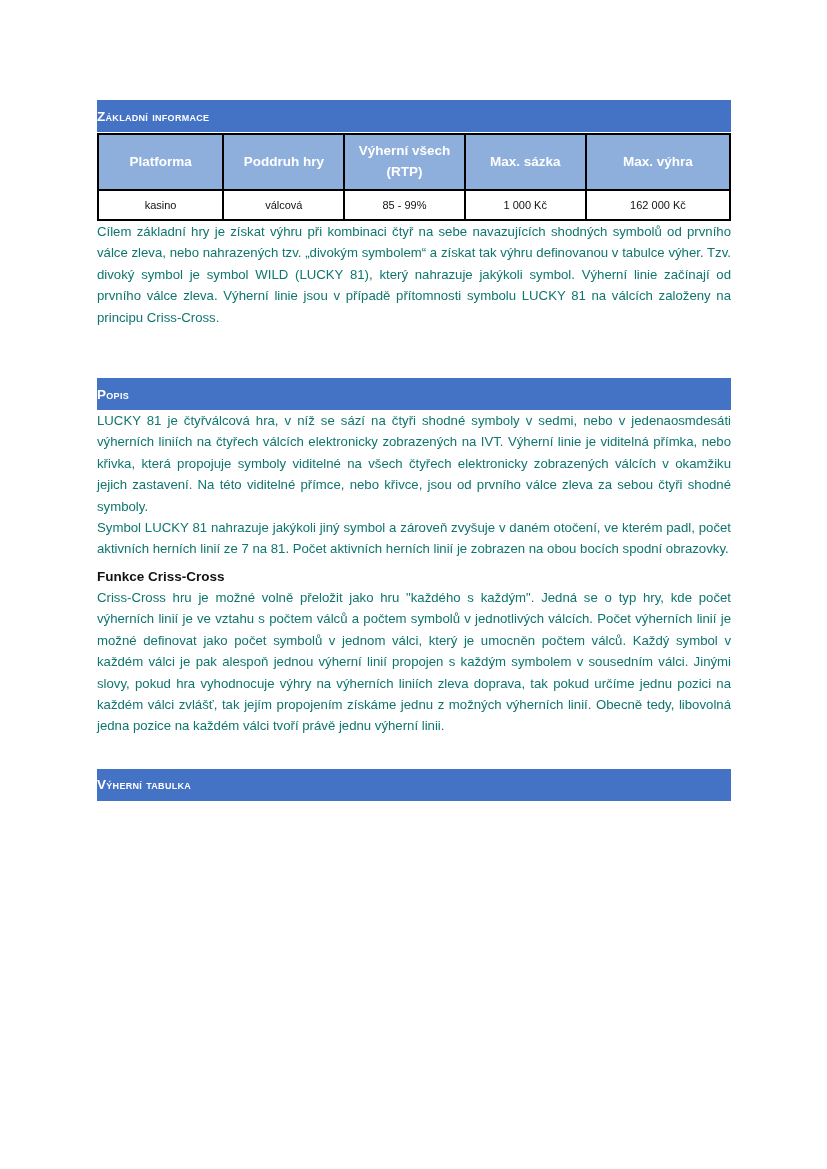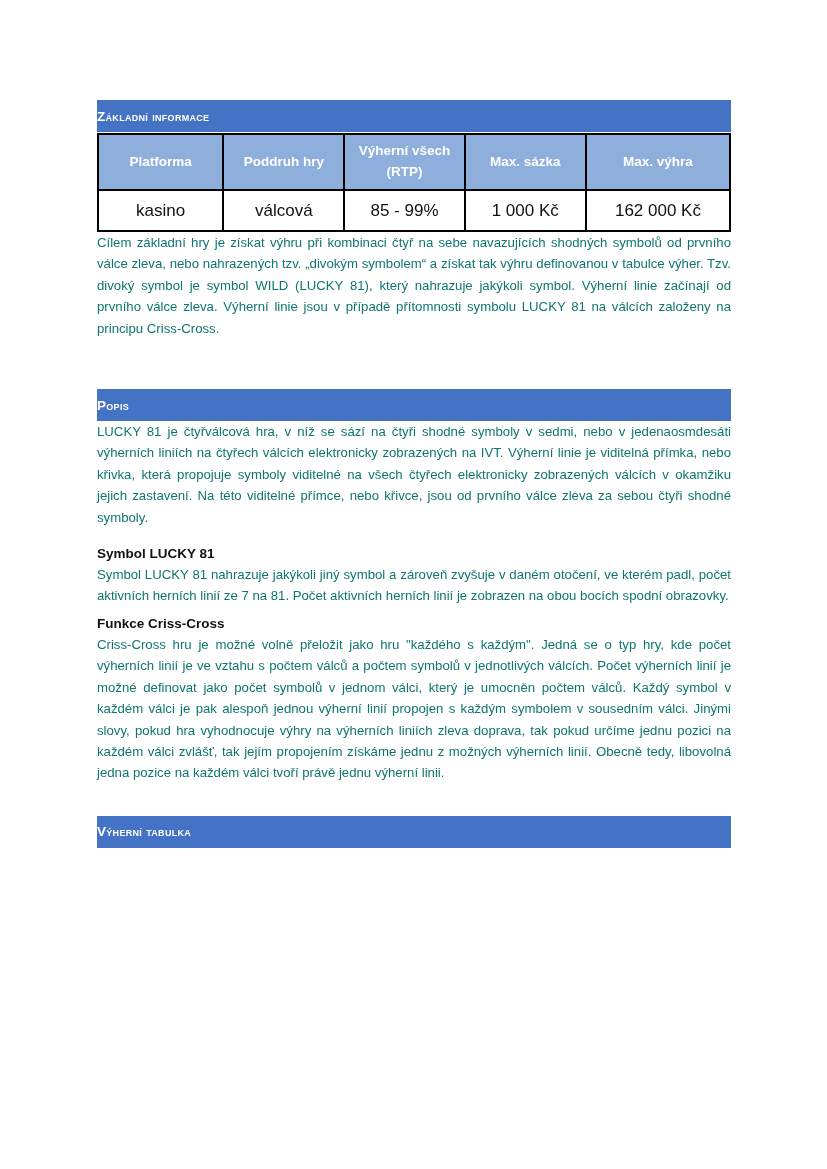--- a/index.html
+++ b/index.html
@@ -61,22 +61,22 @@
     background: #8EAEDC;
     color: #ffffff;
     font-weight: bold;
     font-size: 13.5px;
     height: 56px;
     line-height: 1.55;
   }
   .info-table td {
     background: #ffffff;
     color: #111111;
-    font-size: 17px;
-    height: 41px;
+    font-size: 11px;
+    height: 30px;
     font-weight: normal;
   }
   .col-1 { width: 19.8%; }
   .col-2 { width: 19.2%; }
   .col-3 { width: 19.0%; }
   .col-4 { width: 19.2%; }
   .col-5 { width: 22.8%; }
 
   p.body-text {
     margin: 0;
@@ -139,21 +139,20 @@
     </table>
 
     <p class="body-text p-goal">Cílem základní hry je získat výhru při kombinaci čtyř na sebe navazujících shodných symbolů od prvního válce zleva, nebo nahrazených tzv. „divokým symbolem“ a získat tak výhru definovanou v tabulce výher. Tzv. divoký symbol je symbol WILD (LUCKY 81), který nahrazuje jakýkoli symbol. Výherní linie začínají od prvního válce zleva. Výherní linie jsou v případě přítomnosti symbolu LUCKY 81 na válcích založeny na principu Criss-Cross.</p>
 
     <div class="section-bar bar-3">
       <span class="bar-label">Popis</span>
     </div>
     <p class="body-text p-desc">LUCKY 81 je čtyřválcová hra, v níž se sází na čtyři shodné symboly v sedmi, nebo v jedenaosmdesáti výherních liniích na čtyřech válcích elektronicky zobrazených na IVT. Výherní linie je viditelná přímka, nebo křivka, která propojuje symboly viditelné na všech čtyřech elektronicky zobrazených válcích v okamžiku jejich zastavení. Na této viditelné přímce, nebo křivce, jsou od prvního válce zleva za sebou čtyři shodné symboly.</p>
 
 
-    <h3 class="sub-heading h-symbol">Symbol LUCKY 81</h3>
     <p class="body-text p-symbol">Symbol LUCKY 81 nahrazuje jakýkoli jiný symbol a zároveň zvyšuje v daném otočení, ve kterém padl, počet aktivních herních linií ze 7 na 81. Počet aktivních herních linií je zobrazen na obou bocích spodní obrazovky.</p>
 
     <h3 class="sub-heading h-criss">Funkce Criss-Cross</h3>
     <p class="body-text p-criss">Criss-Cross hru je možné volně přeložit jako hru "každého s každým". Jedná se o typ hry, kde počet výherních linií je ve vztahu s počtem válců a počtem symbolů v jednotlivých válcích. Počet výherních linií je možné definovat jako počet symbolů v jednom válci, který je umocněn počtem válců. Každý symbol v každém válci je pak alespoň jednou výherní linií propojen s každým symbolem v sousedním válci. Jinými slovy, pokud hra vyhodnocuje výhry na výherních liniích zleva doprava, tak pokud určíme jednu pozici na každém válci zvlášť, tak jejím propojením získáme jednu z možných výherních linií. Obecně tedy, libovolná jedna pozice na každém válci tvoří právě jednu výherní linii.</p>
 
     <div class="section-bar bar-5">
       <span class="bar-label">Výherní tabulka</span>
     </div>
 
   </div>

